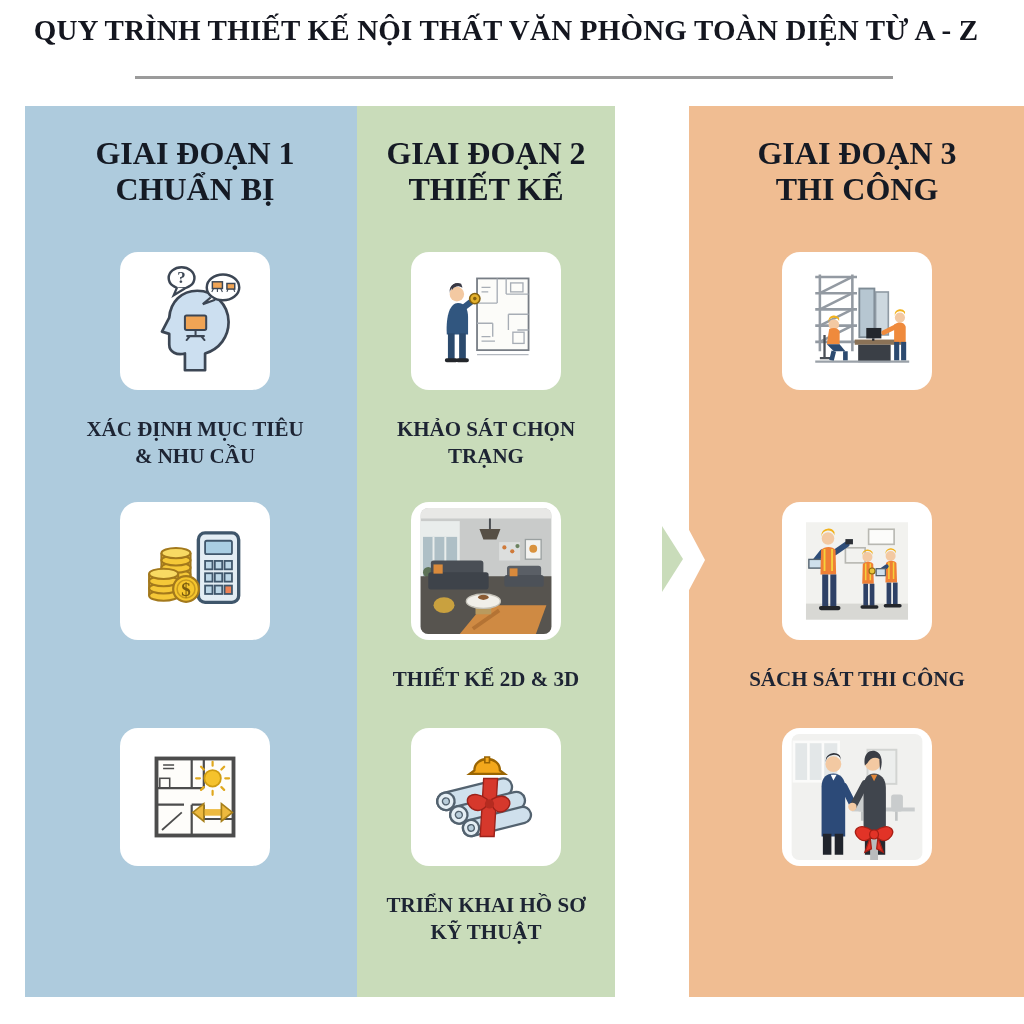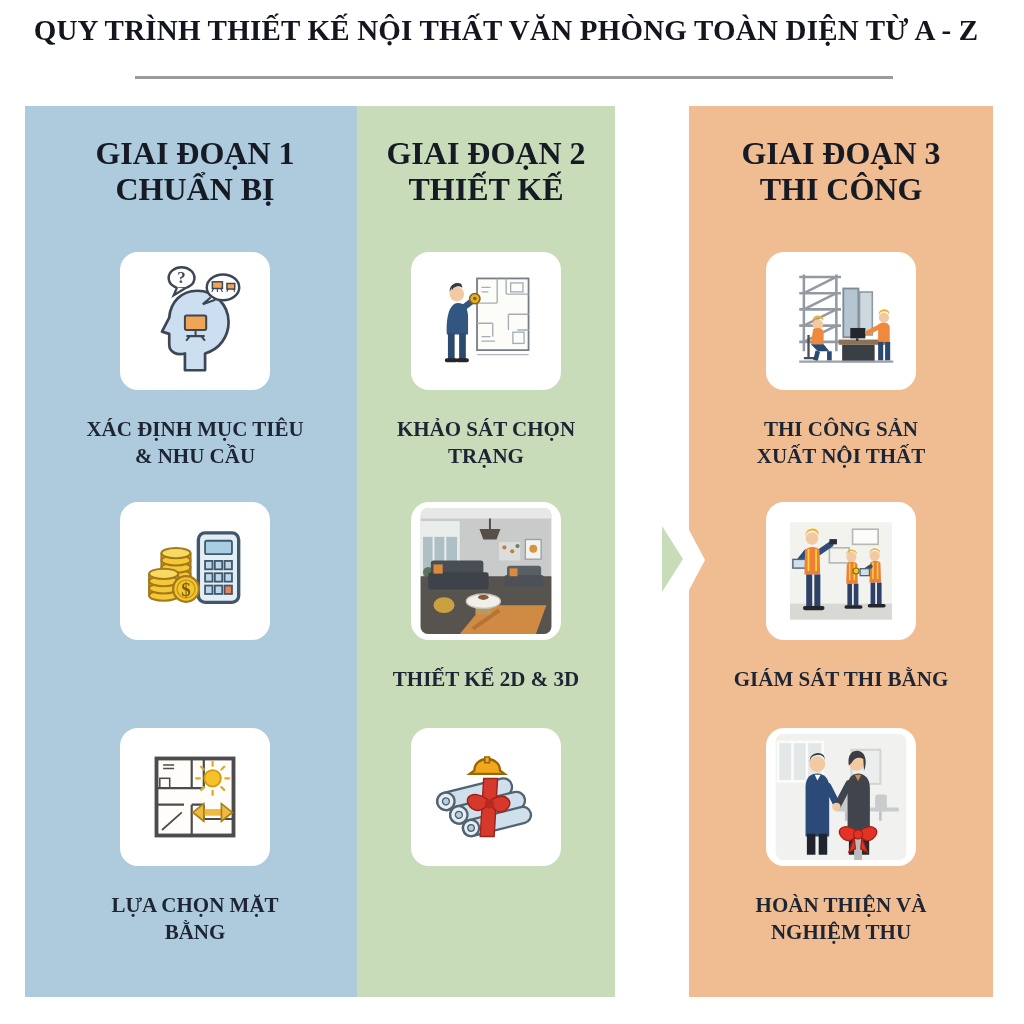--- a/index.html
+++ b/index.html
@@ -12,21 +12,21 @@
     font-size:29px;font-weight:bold;letter-spacing:.2px;
     color:var(--title-text,#14161f);white-space:nowrap;
   }
   .divider{
     position:absolute;top:76px;left:135px;width:758px;height:3px;
     background:var(--divider,#9b9b9b);
   }
   .col{position:absolute;top:106px;height:891px;}
   .col-1{left:25px;width:340px;background:var(--phase1-bg,#aecbdd);}
   .col-2{left:357px;width:258px;background:var(--phase2-bg,#c9dcba);}
-  .col-3{left:689px;width:304px;background:var(--phase3-bg,#f0bd92);}
+  .col-3{left:689px;width:304px;background:var(--phase3-bg,#f0bd92);padding-left:32px;}
   .phase-name{
     position:absolute;top:30px;left:0;width:100%;text-align:center;
     font-size:32px;line-height:1.12;font-weight:bold;
     color:var(--heading-text,#151a24);white-space:pre-line;margin:0;
   }
   .step{position:absolute;left:0;width:100%;display:flex;flex-direction:column;align-items:center;}
   .step-a{top:146px;} .step-b{top:396px;} .step-c{top:622px;}
   .card{
     width:150px;height:138px;background:var(--card-bg,#ffffff);
     border-radius:18px;display:flex;align-items:center;justify-content:center;
@@ -128,22 +128,20 @@
         <path d="M21 21 h10 M21 24 h10" stroke="#4c4c4c" stroke-width="1.4"></path>
         <circle cx="66" cy="33" r="7.5" fill="#f5c22c" stroke="#cf9c12" stroke-width="1.6"></circle>
         <g stroke="#e0a81e" stroke-width="2" stroke-linecap="round">
           <path d="M66 21.5 V18 M66 44.5 V48 M54.5 33 H51 M77.5 33 H81 M58 25 l-2.5 -2.5 M74 25 l2.5 -2.5 M58 41 l-2.5 2.5 M74 41 l2.5 2.5"></path>
         </g>
         <path d="M57 64 H75" stroke="#edb93f" stroke-width="6"></path>
         <path d="M58 56 L48 64 L58 72 Z" fill="#edb93f" stroke="#a8801a" stroke-width="1.5"></path>
         <path d="M74 56 L84 64 L74 72 Z" fill="#edb93f" stroke="#a8801a" stroke-width="1.5"></path>
       </svg>
     </div>
-    <div class="step-label">LỰA CHỌN MẶT
-BẰNG</div>
   </div>
 </section>
 
 <section class="col col-2">
   <h2 class="phase-name">GIAI ĐOẠN 2
 THIẾT KẾ</h2>
 
   <div class="step step-a">
     <div class="card">
       <svg viewBox="0 0 100 100" width="118" height="112">
@@ -233,20 +231,22 @@
           </g>
         </g>
         <path d="M48 34 L60 34 L57 84 L45 84 Z" fill="#d6382c" stroke="#9c221a" stroke-width="1.2"></path>
         <path d="M51 52 C38 42 28 52 38 60 C44 64 52 60 51 52 Z" fill="#d6382c" stroke="#9c221a" stroke-width="1.2"></path>
         <path d="M55 52 C68 44 76 56 66 62 C60 65 54 60 55 52 Z" fill="#d6382c" stroke="#9c221a" stroke-width="1.2"></path>
         <circle cx="53" cy="56" r="4" fill="#b52b20"></circle>
         <path d="M40 27 C40 14 62 14 62 27 L66 30 H36 Z" fill="#f3a81c" stroke="#9a6503" stroke-width="2"></path>
         <path d="M49 15.5 h4 v5 h-4 Z" fill="#f3a81c" stroke="#9a6503" stroke-width="1.4"></path>
       </svg>
     </div>
+    <div class="step-label">TRIỂN KHAI HỒ SƠ
+KỸ THUẬT</div>
   </div>
 </section>
 
 <section class="col col-3">
   <h2 class="phase-name">GIAI ĐOẠN 3
 THI CÔNG</h2>
 
   <div class="step step-a">
     <div class="card">
       <svg viewBox="0 0 100 100" width="122" height="116">
@@ -269,22 +269,20 @@
         <path d="M40 76 V84 M30 76 L28 84" stroke="#2c4a70" stroke-width="4"></path>
         <circle cx="87" cy="47" r="4.4" fill="#f3c9a2"></circle>
         <path d="M82.6 45.6 a4.6 4.6 0 0 1 8.8 -1.2 l0 -2.4 a5 5 0 0 0 -8.8 1.2 Z" fill="#f2b21c"></path>
         <path d="M83 55 L73 60" stroke="#ef8a3c" stroke-width="4" stroke-linecap="round"></path>
         <path d="M82 68 L82 53 C86 50 91 51 92 55 L92 68 Z" fill="#ef8a3c"></path>
         <rect x="82" y="68" width="4.4" height="16" fill="#2c4a70"></rect>
         <rect x="88" y="68" width="4.4" height="16" fill="#2c4a70"></rect>
         <path d="M14 85 H95" stroke="#9aa1a8" stroke-width="2"></path>
       </svg>
     </div>
-    <div class="step-label">THI CÔNG SẢN
-XUẤT NỘI THẤT</div>
   </div>
 
   <div class="step step-b">
     <div class="card">
       <svg viewBox="0 0 100 100" width="122" height="116">
         <rect x="6" y="8" width="88" height="70" fill="#f2f2ef"></rect>
         <rect x="6" y="78" width="88" height="14" fill="#d8d8d4"></rect>
         <rect x="60" y="14" width="22" height="13" fill="#fcfcfa" stroke="#b8b8b2" stroke-width="1.4"></rect>
         <rect x="40" y="30" width="17" height="13" fill="none" stroke="#b8b8b2" stroke-width="1.4"></rect>
         <circle cx="25" cy="22" r="5.4" fill="#f3c9a2"></circle>
@@ -310,21 +308,21 @@
         <path d="M74.6 36 a4.5 4.5 0 0 1 8.8 -1.1 l0 -2.3 a5 5 0 0 0 -8.8 1.1 Z" fill="#f2b21c"></path>
         <path d="M74.5 60 L75 43 C77.5 40.5 82 40.5 84 43 L84.5 60 Z" fill="#ef7f35"></path>
         <path d="M77.5 42.5 V57 M81.5 42.5 V57" stroke="#f5d23c" stroke-width="1.3"></path>
         <path d="M75.5 46 L70 50" stroke="#2e4d78" stroke-width="3.6" stroke-linecap="round"></path>
         <rect x="66.5" y="48" width="8" height="6" fill="#cfe0ec" stroke="#53626f" stroke-width="1.1"></rect>
         <rect x="75.5" y="60" width="4" height="19" fill="#2e4166"></rect>
         <rect x="81" y="60" width="4" height="19" fill="#2e4166"></rect>
         <path d="M74.5 80 h6.5 M80.5 80 h6.5" stroke="#23262b" stroke-width="3" stroke-linecap="round"></path>
       </svg>
     </div>
-    <div class="step-label">GIÁM SÁT THI BẰNG</div>
+    <div class="step-label">SÁCH SÁT THI CÔNG</div>
   </div>
 
   <div class="step step-c">
     <div class="card">
       <svg viewBox="0 0 100 96" width="134" height="126">
         <defs>
             <clipPath id="rc2">
               <rect width="100" height="96" rx="6"></rect>
             </clipPath>
           </defs>
@@ -358,19 +356,17 @@
           <rect x="60" y="80" width="6" height="16" fill="#b9bcbd"></rect>
           <g fill="#e23327" stroke="#a81f15" stroke-width="1">
             <path d="M62 74 C52 66 44 74 52 80 C56 83 62 80 62 74 Z"></path>
             <path d="M64 74 C74 66 82 74 74 80 C70 83 64 80 64 74 Z"></path>
             <path d="M60 79 L56 90 L61 87.5 Z M66 79 L70 90 L65 87.5 Z"></path>
             <circle cx="63" cy="76.5" r="3.4"></circle>
           </g>
         </g>
       </svg>
     </div>
-    <div class="step-label">HOÀN THIỆN VÀ
-NGHIỆM THU</div>
   </div>
 </section>
 
 <div class="arrow-point"></div>
 <div class="arrow-notch"></div>
 
 </body></html>

